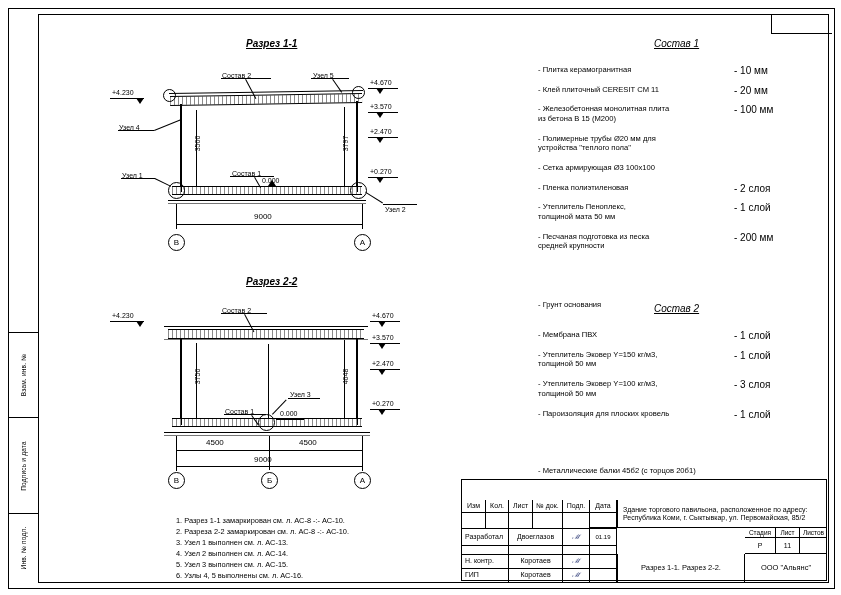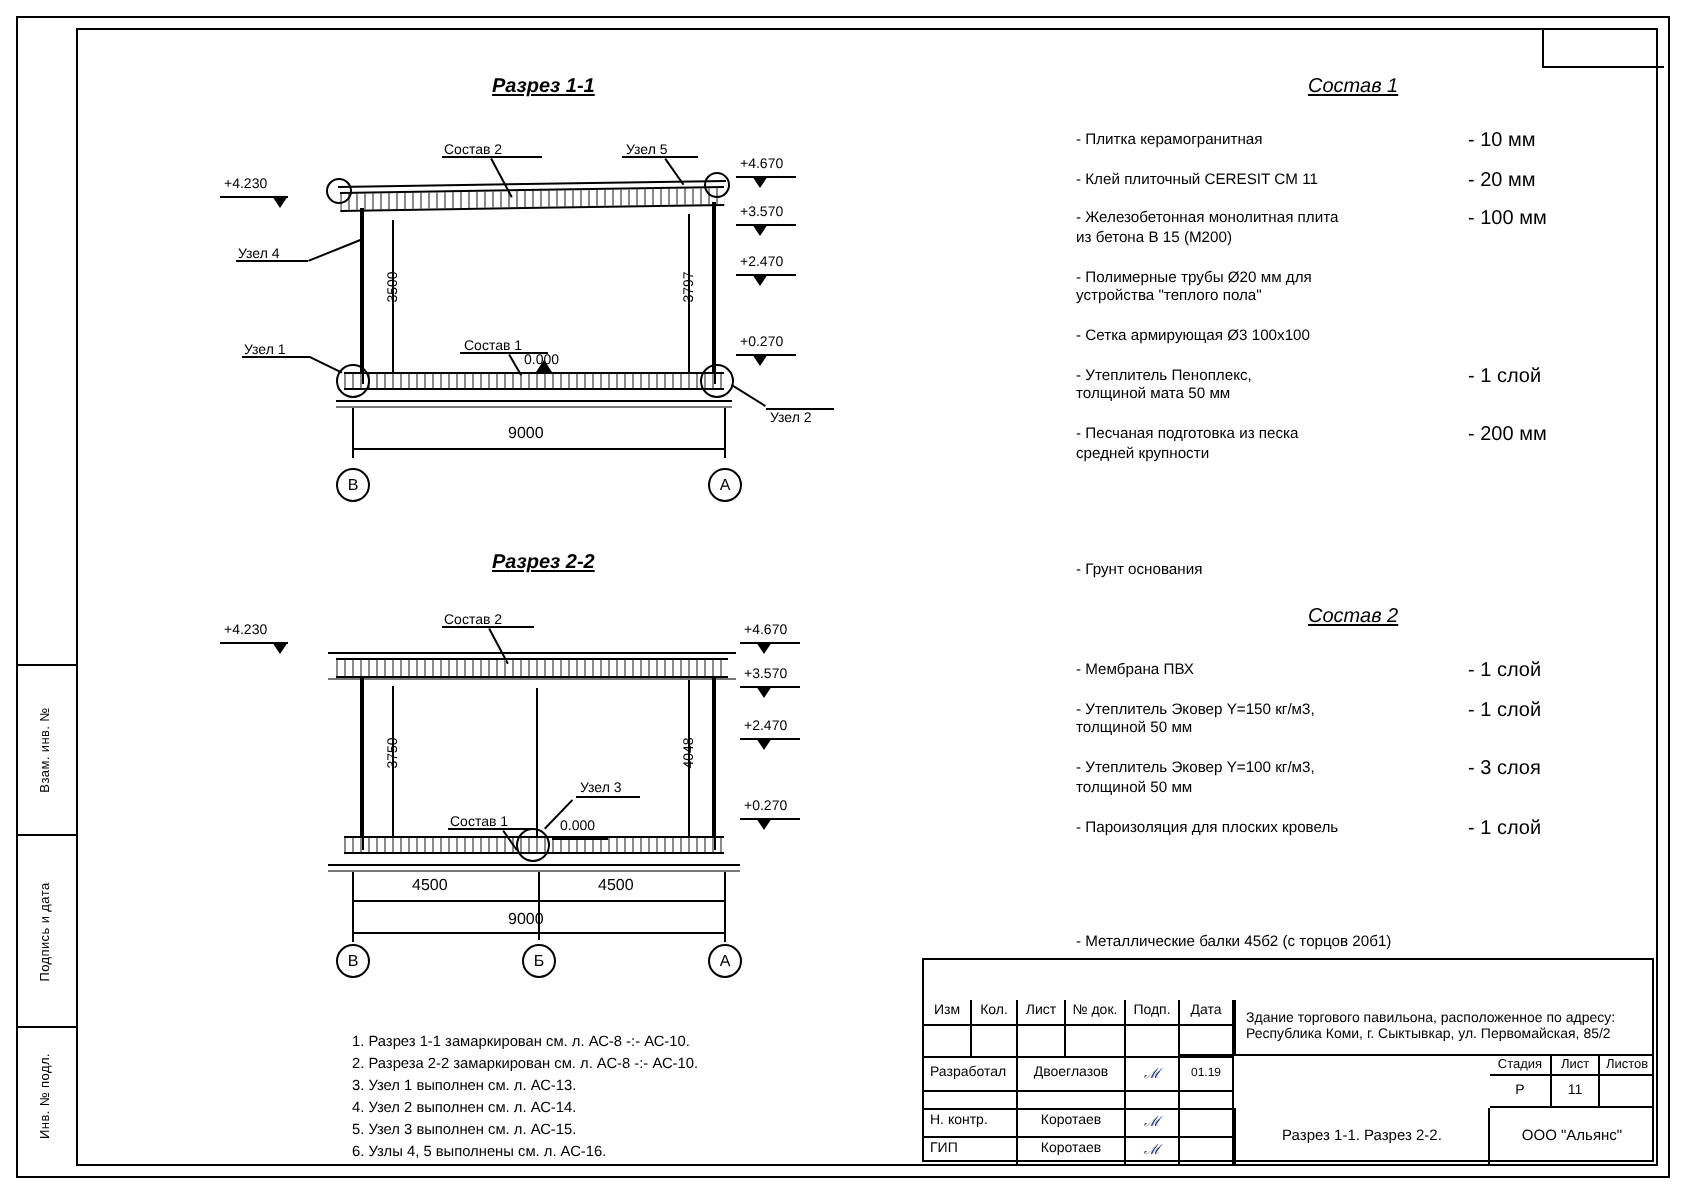--- a/index.html
+++ b/index.html
@@ -270,20 +270,24 @@
     </div>
     <div class="row" style="height:21px;">
       <div class="nm">- Полимерные трубы Ø20 мм для
 устройства "теплого пола"</div>
       <div class="vl2"></div>
     </div>
     <div class="row" style="height:11px;">
       <div class="nm">- Сетка армирующая Ø3 100х100</div>
       <div class="vl2"></div>
     </div>
+    <div class="row" style="height:11px;">
+      <div class="nm">- Пленка полиэтиленовая</div>
+      <div class="vl2">- 2 слоя</div>
+    </div>
     <div class="row" style="height:21px;">
       <div class="nm">- Утеплитель Пеноплекс,
 толщиной мата 50 мм</div>
       <div class="vl2">- 1 слой</div>
     </div>
     <div class="row" style="height:21px;">
       <div class="nm">- Песчаная подготовка из песка
 средней крупности</div>
       <div class="vl2">- 200 мм</div>
     </div>

